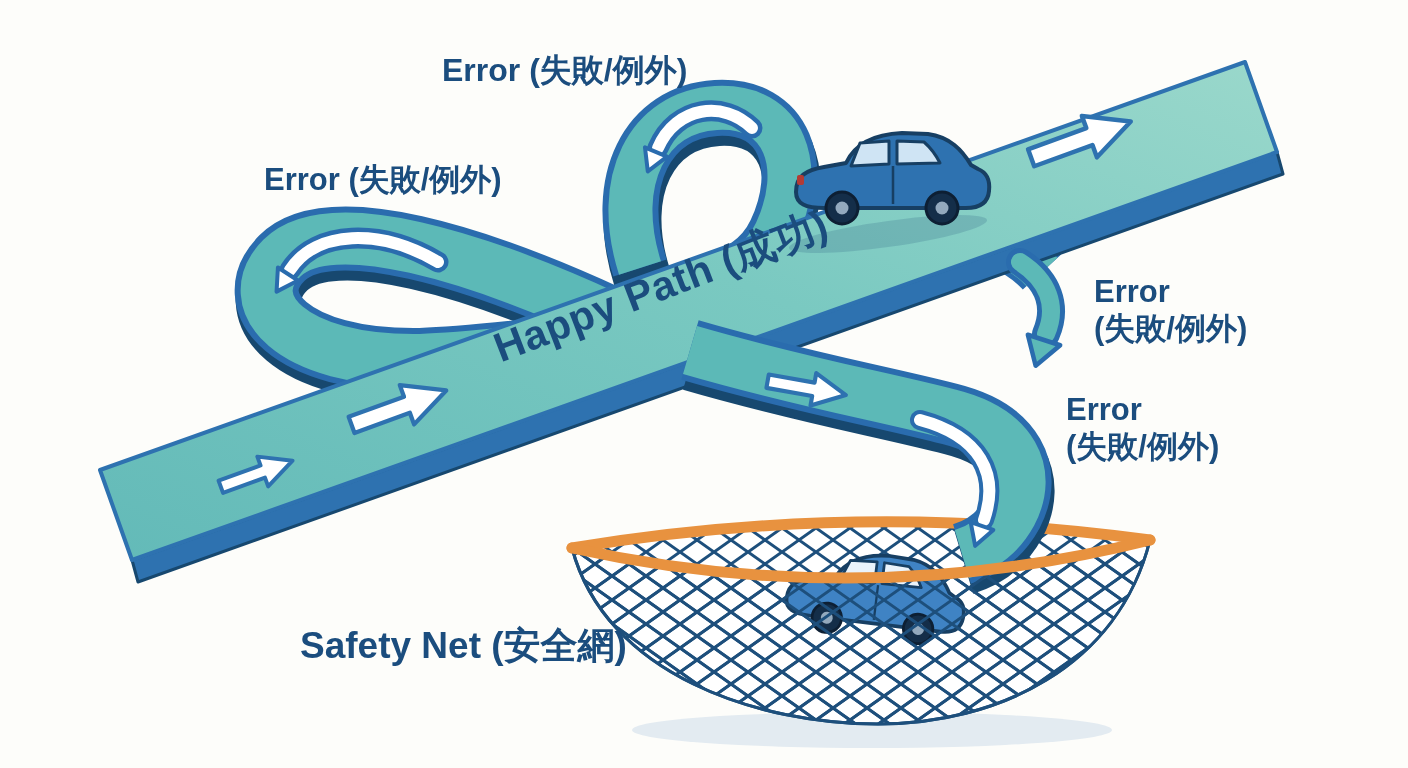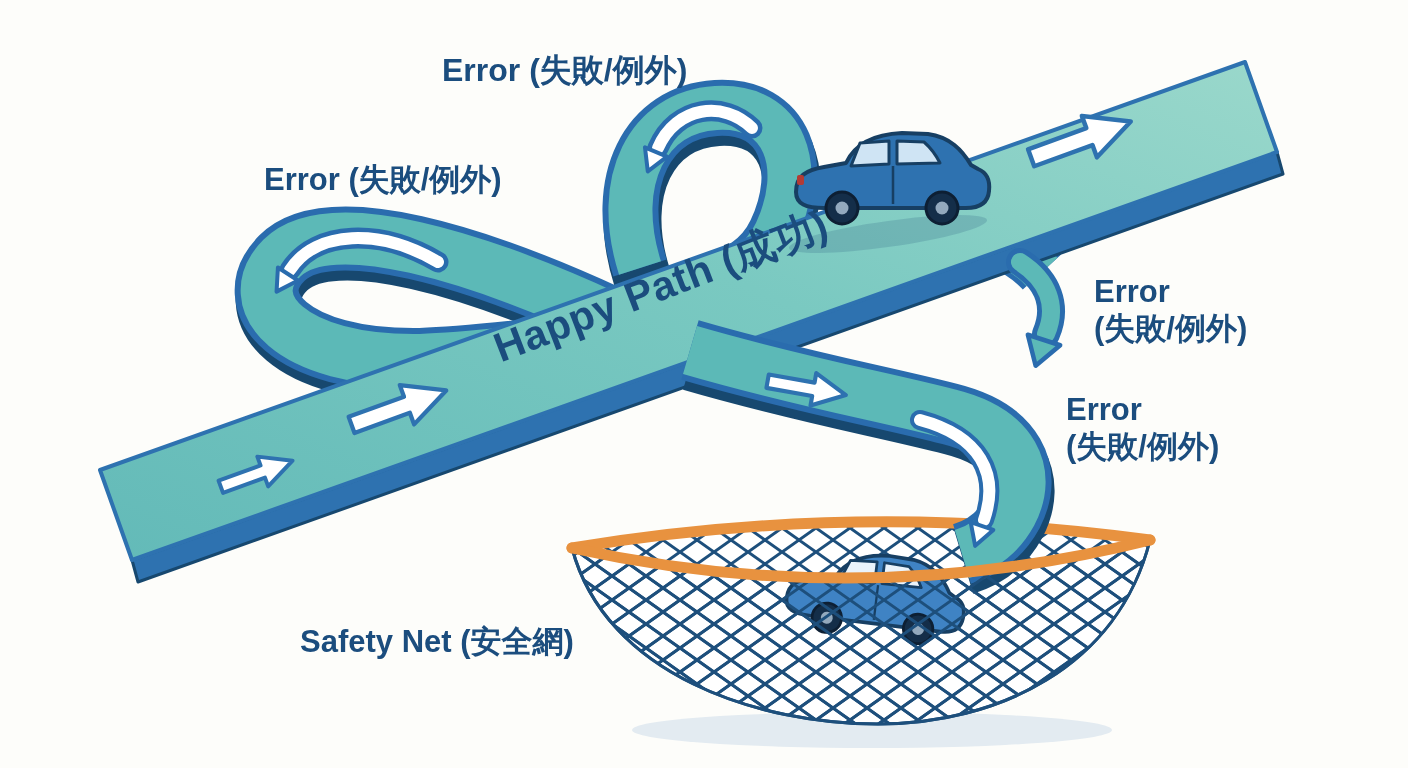--- a/index.html
+++ b/index.html
@@ -14,21 +14,21 @@
   }
   .label-error-top   { left:442px; top:52px;  font-size:32px; }
   .label-error-left  { left:264px; top:162px; font-size:31px; }
   .label-error-right { left:1094px; top:274px; font-size:31px; }
   .label-error-lower { left:1066px; top:392px; font-size:31px; }
   .label-happy {
     left:446px; top:262px; width:430px; text-align:center;
     font-size:41px; letter-spacing:.5px;
     transform:rotate(-21deg);
   }
-  .label-safety { left:300px; top:624px; font-size:31px; }
+  .label-safety { left:300px; top:624px; font-size:37px; }
 </style>
 </head>
 <body>
 
 <div class="stage">
 
 <svg class="scene" width="1408" height="768" viewBox="0 0 1408 768">
   <defs>
     <linearGradient id="roadGrad" x1="0" y1="1" x2="1" y2="0">
       <stop offset="0" stop-color="#63bab8"></stop>

